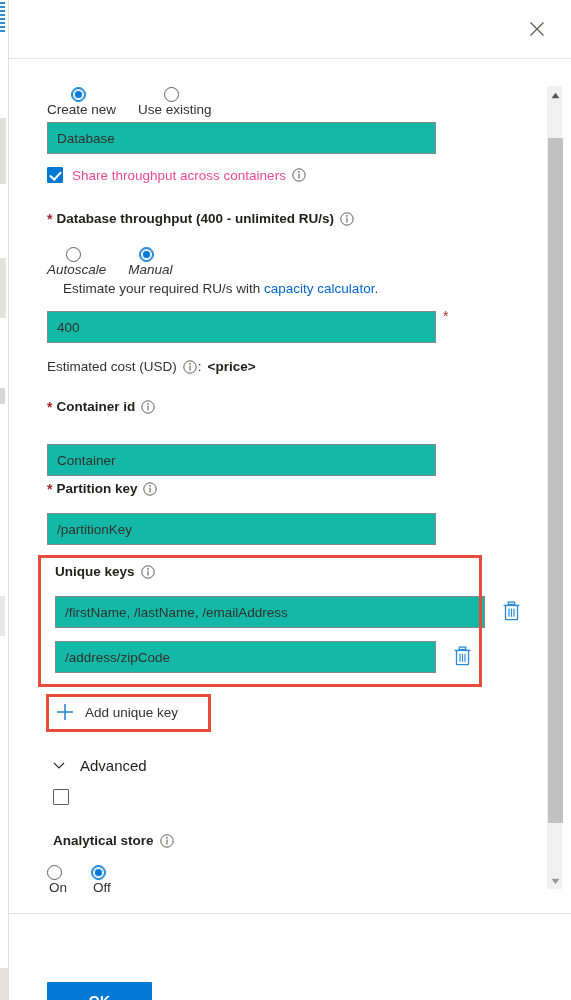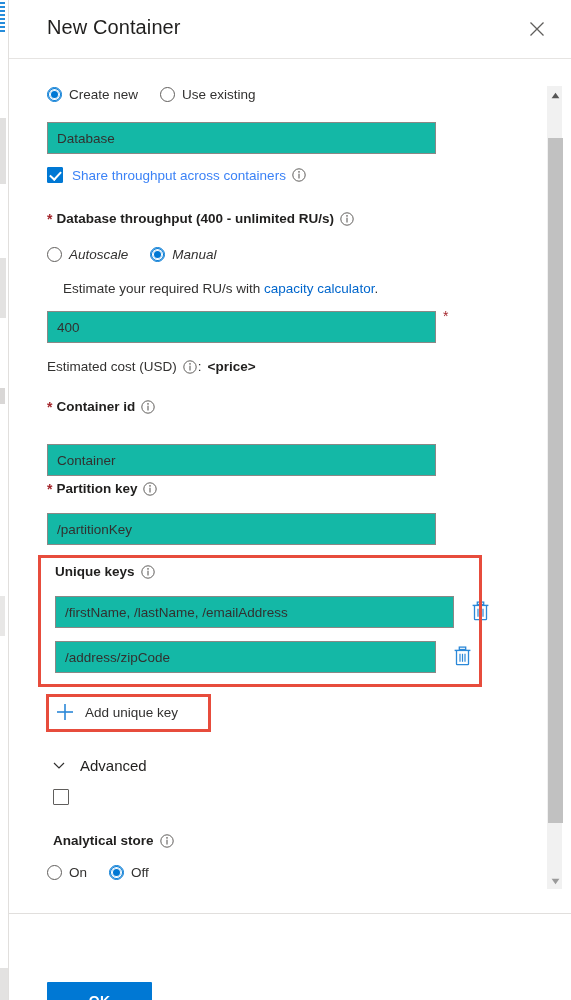--- a/index.html
+++ b/index.html
@@ -104,20 +104,21 @@
   }
 
   
   .row { position: absolute; }
 
   .radio-group { display: flex; align-items: center; }
   .radio-opt {
     display: flex; align-items: center;
     margin-right: 22px;
     cursor: pointer;
+    flex-direction: column;
   }
   .radio {
     width: 15px; height: 15px;
     border-radius: 50%;
     border: 1px solid #605e5c;
     box-sizing: border-box;
     background: #fff;
     margin-right: 7px;
     position: relative;
     flex: 0 0 auto;
@@ -159,21 +160,21 @@
   .checkbox.checked::after {
     content: "";
     position: absolute;
     left: 4px; top: 1px;
     width: 5px; height: 9px;
     border: solid #fff;
     border-width: 0 2px 2px 0;
     transform: rotate(43deg);
   }
   .cb-row { display: flex; align-items: center; cursor: pointer; }
-  .cb-label { font-size: 13.5px; color: #3b82f6; }
+  .cb-label { font-size: 13.5px; color: #ec4899; }
 
   .field-label {
     font-size: 13.5px;
     color: #323130;
     display: flex;
     align-items: center;
   }
   .field-label.bold { font-weight: bold; color: #201f1e; }
   .asterisk { color: #a4262c; margin-right: 4px; font-size: 14px; line-height: 1; }
 
@@ -306,21 +307,20 @@
   <div class="edge-gray-1"></div>
   <div class="edge-gray-2"></div>
   <div class="edge-gray-3"></div>
   <div class="edge-gray-4"></div>
   <div class="edge-gray-5"></div>
 </div>
 
 <div class="panel">
 
   <div class="panel-header">
-    <div class="panel-title">New Container</div>
     <button class="close-btn">
       <span>
         <svg width="16" height="16" viewBox="0 0 16 16">
           <path d="M1.5 1.5 L14.5 14.5 M14.5 1.5 L1.5 14.5" stroke="#605e5c" stroke-width="1.3" fill="none"></path>
         </svg>
       </span>
     </button>
   </div>
 
   <div class="panel-body">
@@ -435,21 +435,21 @@
         <span class="info-icon">
           <svg width="14" height="14" viewBox="0 0 14 14">
             <circle cx="7" cy="7" r="6.2" fill="none" stroke="#605e5c" stroke-width="1"></circle>
             <circle cx="7" cy="3.9" r=".82" fill="#605e5c"></circle>
             <rect x="6.45" y="5.7" width="1.1" height="4.8" fill="#605e5c"></rect>
           </svg>
         </span>
       </div>
 
       <div class="row" style="left:46px; top:537px; display:flex; align-items:center;">
-        <input class="textbox" style="width: 399px;" type="text" value="/firstName, /lastName, /emailAddress">
+        <input class="textbox" style="width: 430px;" type="text" value="/firstName, /lastName, /emailAddress">
         <button class="trash-btn" style="margin-left:15px;">
           <span>
             <svg width="19" height="20" viewBox="0 0 19 20">
               <rect x="6.3" y="1.1" width="6.4" height="2.4" fill="none" stroke="#2b88d8" stroke-width="1.3"></rect>
               <line x1="1.6" y1="4.4" x2="17.4" y2="4.4" stroke="#2b88d8" stroke-width="1.4"></line>
               <path d="M3.5 4.8 L3.5 18 Q3.5 18.7 4.2 18.7 L14.8 18.7 Q15.5 18.7 15.5 18 L15.5 4.8" fill="none" stroke="#2b88d8" stroke-width="1.3"></path>
               <line x1="7" y1="7.8" x2="7" y2="15.8" stroke="#2b88d8" stroke-width="1.2"></line>
               <line x1="9.5" y1="7.8" x2="9.5" y2="15.8" stroke="#2b88d8" stroke-width="1.2"></line>
               <line x1="12" y1="7.8" x2="12" y2="15.8" stroke="#2b88d8" stroke-width="1.2"></line>
             </svg>

